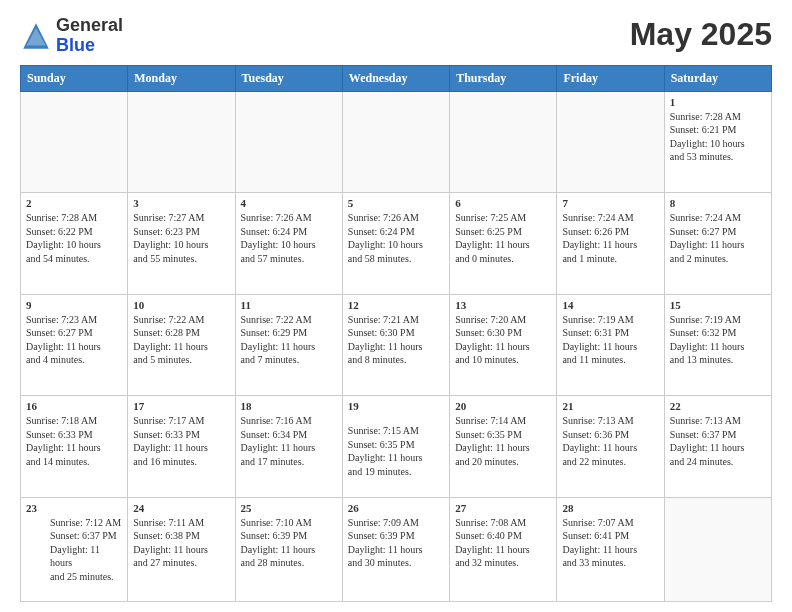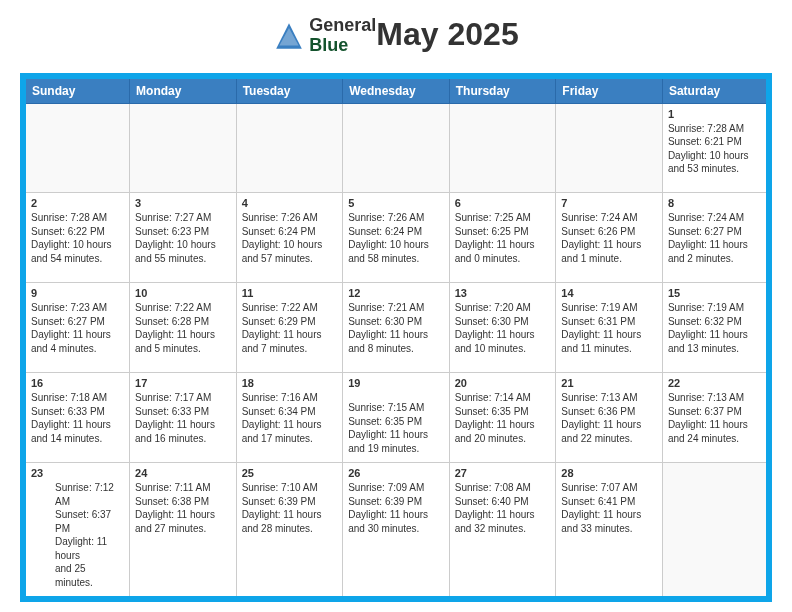--- a/index.html
+++ b/index.html
@@ -12,66 +12,67 @@
     }
     .page {
       width: 792px;
       height: 612px;
       padding: 16px 20px 10px 20px;
       display: flex;
       flex-direction: column;
     }
     .header {
       display: flex;
-      justify-content: center;
+      justify-content: space-between;
       align-items: flex-start;
-      margin-bottom: 17px;
+      margin-bottom: 9px;
     }
     .logo {
       display: flex;
       align-items: center;
     }
     .logo-text {
       display: flex;
       flex-direction: column;
       line-height: 1.1;
     }
     .logo-general {
       font-size: 18px;
       font-weight: bold;
       color: #333;
     }
     .logo-blue {
       font-size: 18px;
       font-weight: bold;
-      color: #14532d;
+      color: #1d4ed8;
     }
     .logo-icon {
       width: 32px;
       height: 32px;
       margin-right: 4px;
     }
     .title-block {
       text-align: right;
     }
     .month-title {
       font-size: 32px;
       font-weight: bold;
       color: #333;
     }
     .location {
       font-size: 15px;
       color: #555;
     }
     .calendar {
       flex: 1;
-      border: 6px solid #0ea5e9;
+      border: 1px solid #0ea5e9;
       border-collapse: collapse;
       width: 100%;
       table-layout: fixed;
+      font-family: Liberation Serif, serif;
     }
     .calendar th {
       background-color: #3a7fc1;
       color: #fff;
       text-align: left;
       padding: 5px 6px;
       font-size: 12px;
       border: 1px solid #2a6aaa;
     }
     .calendar td {

